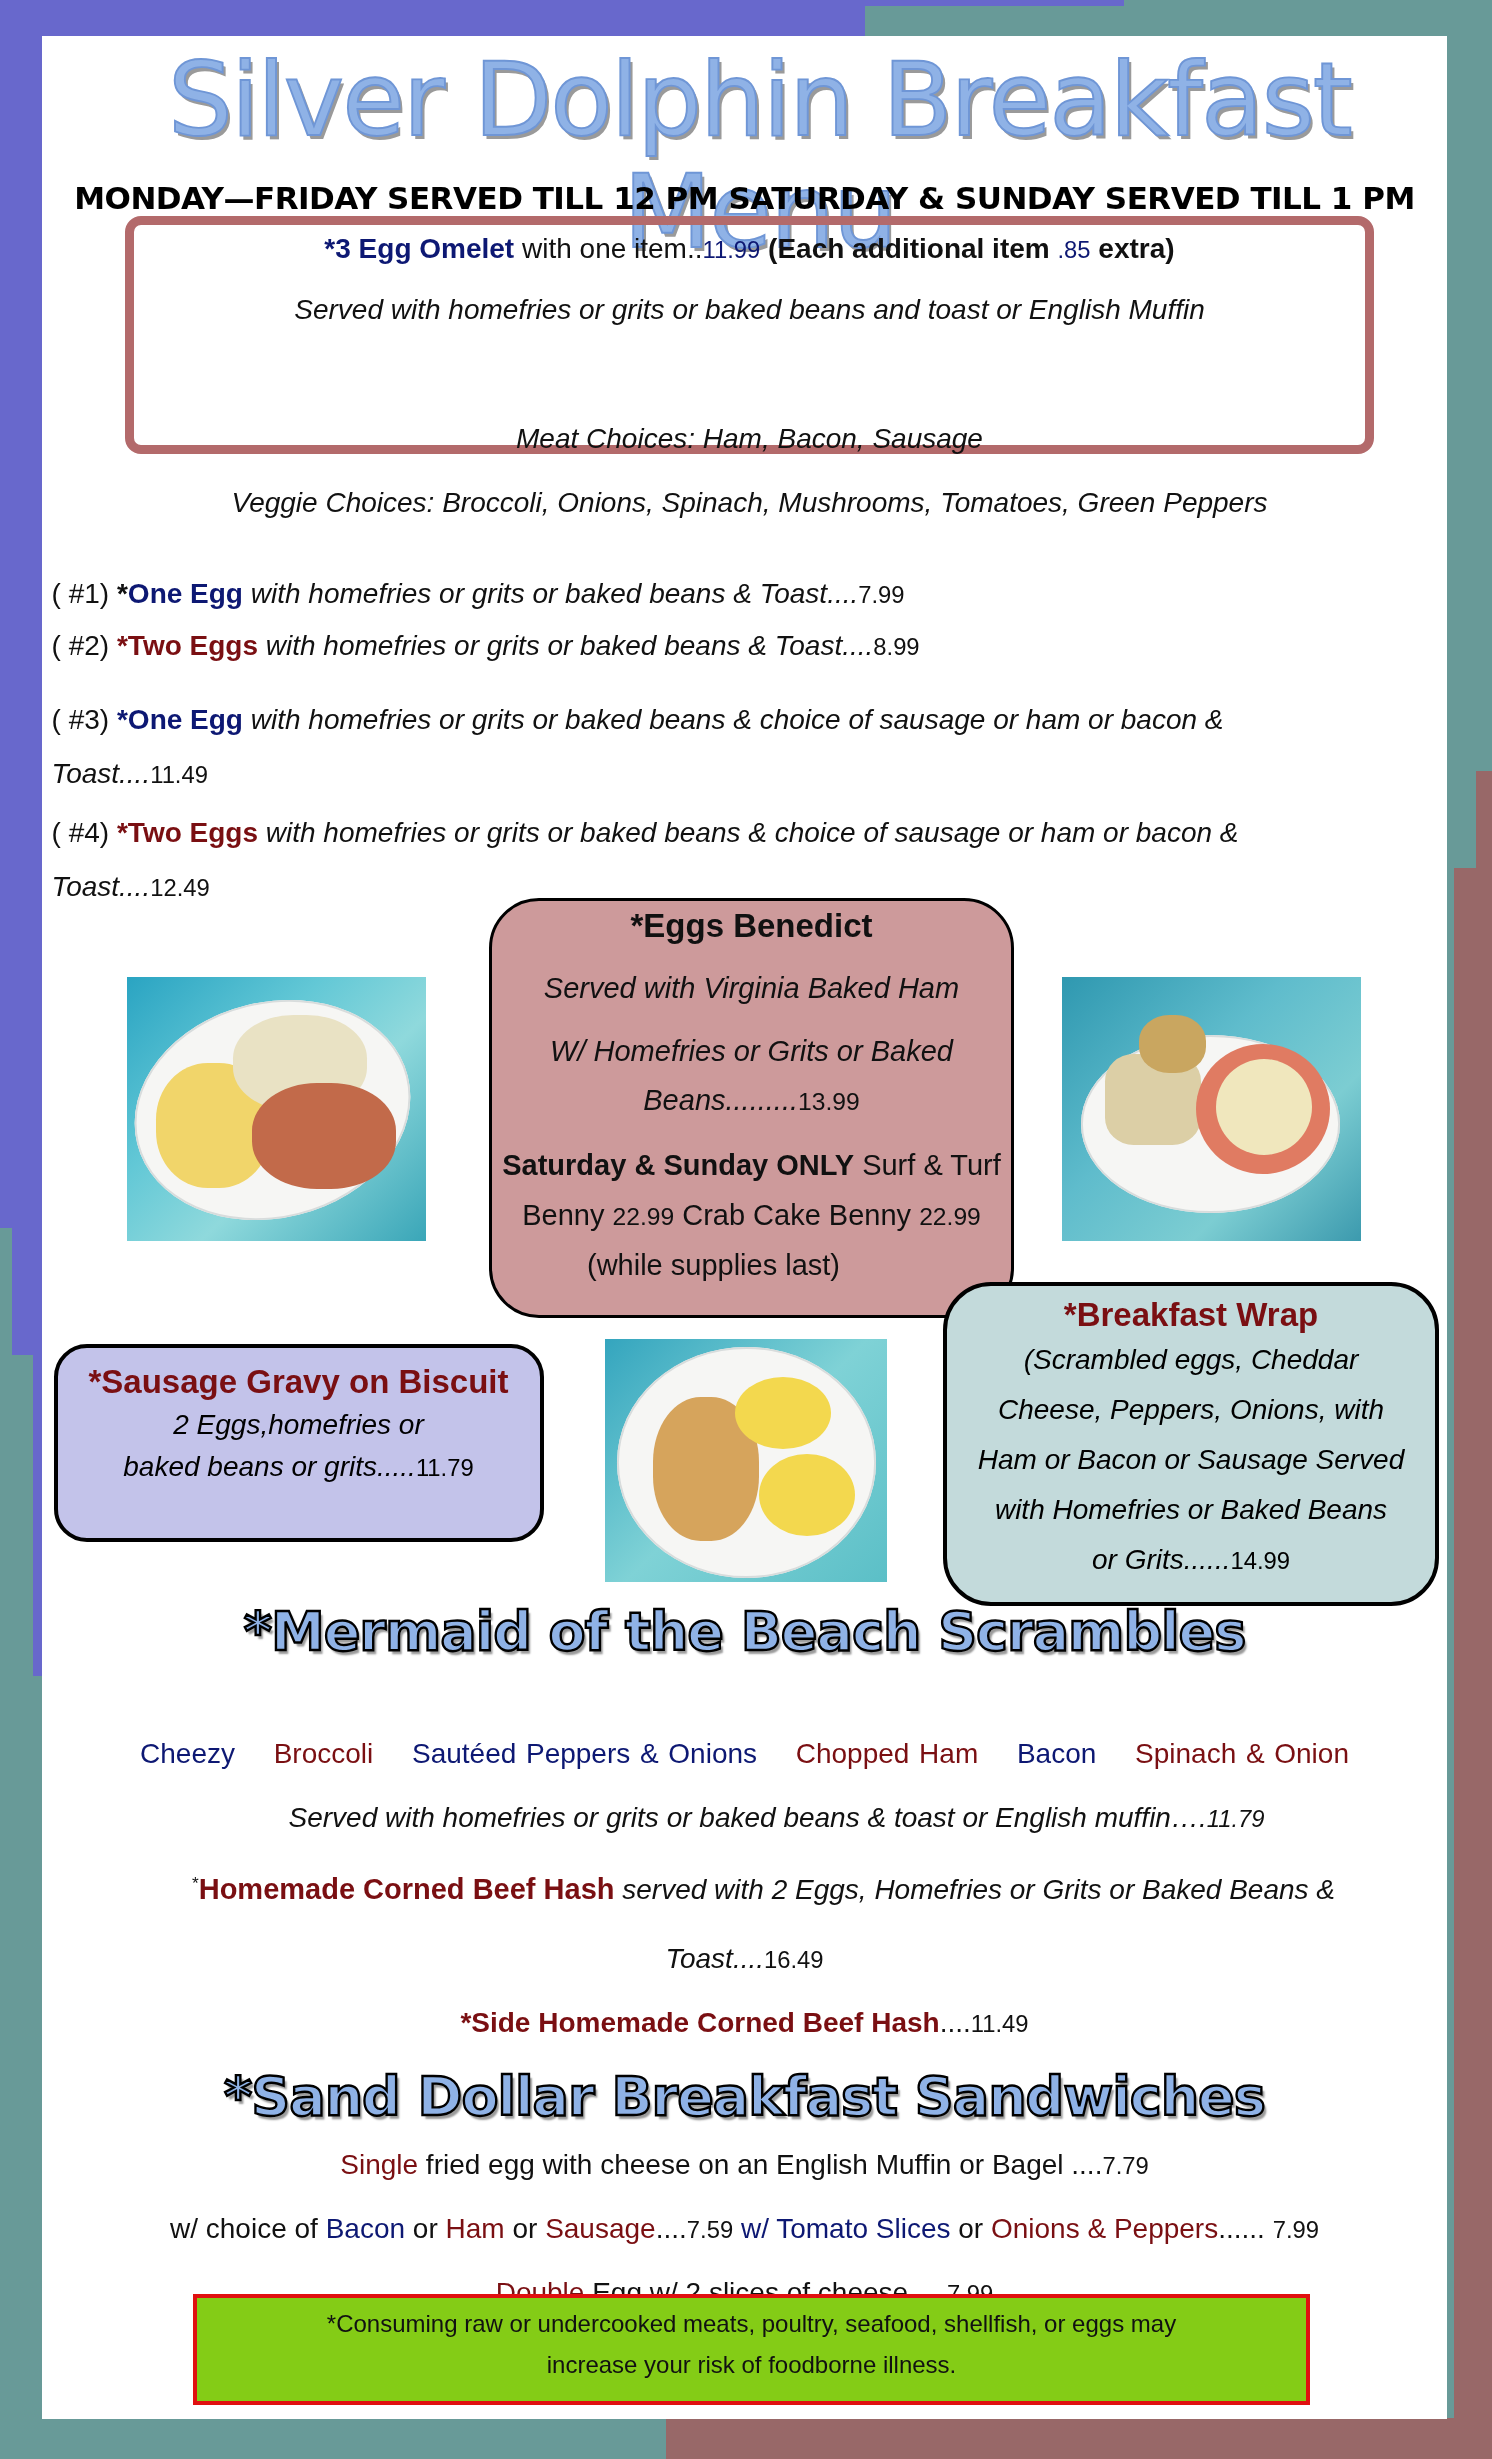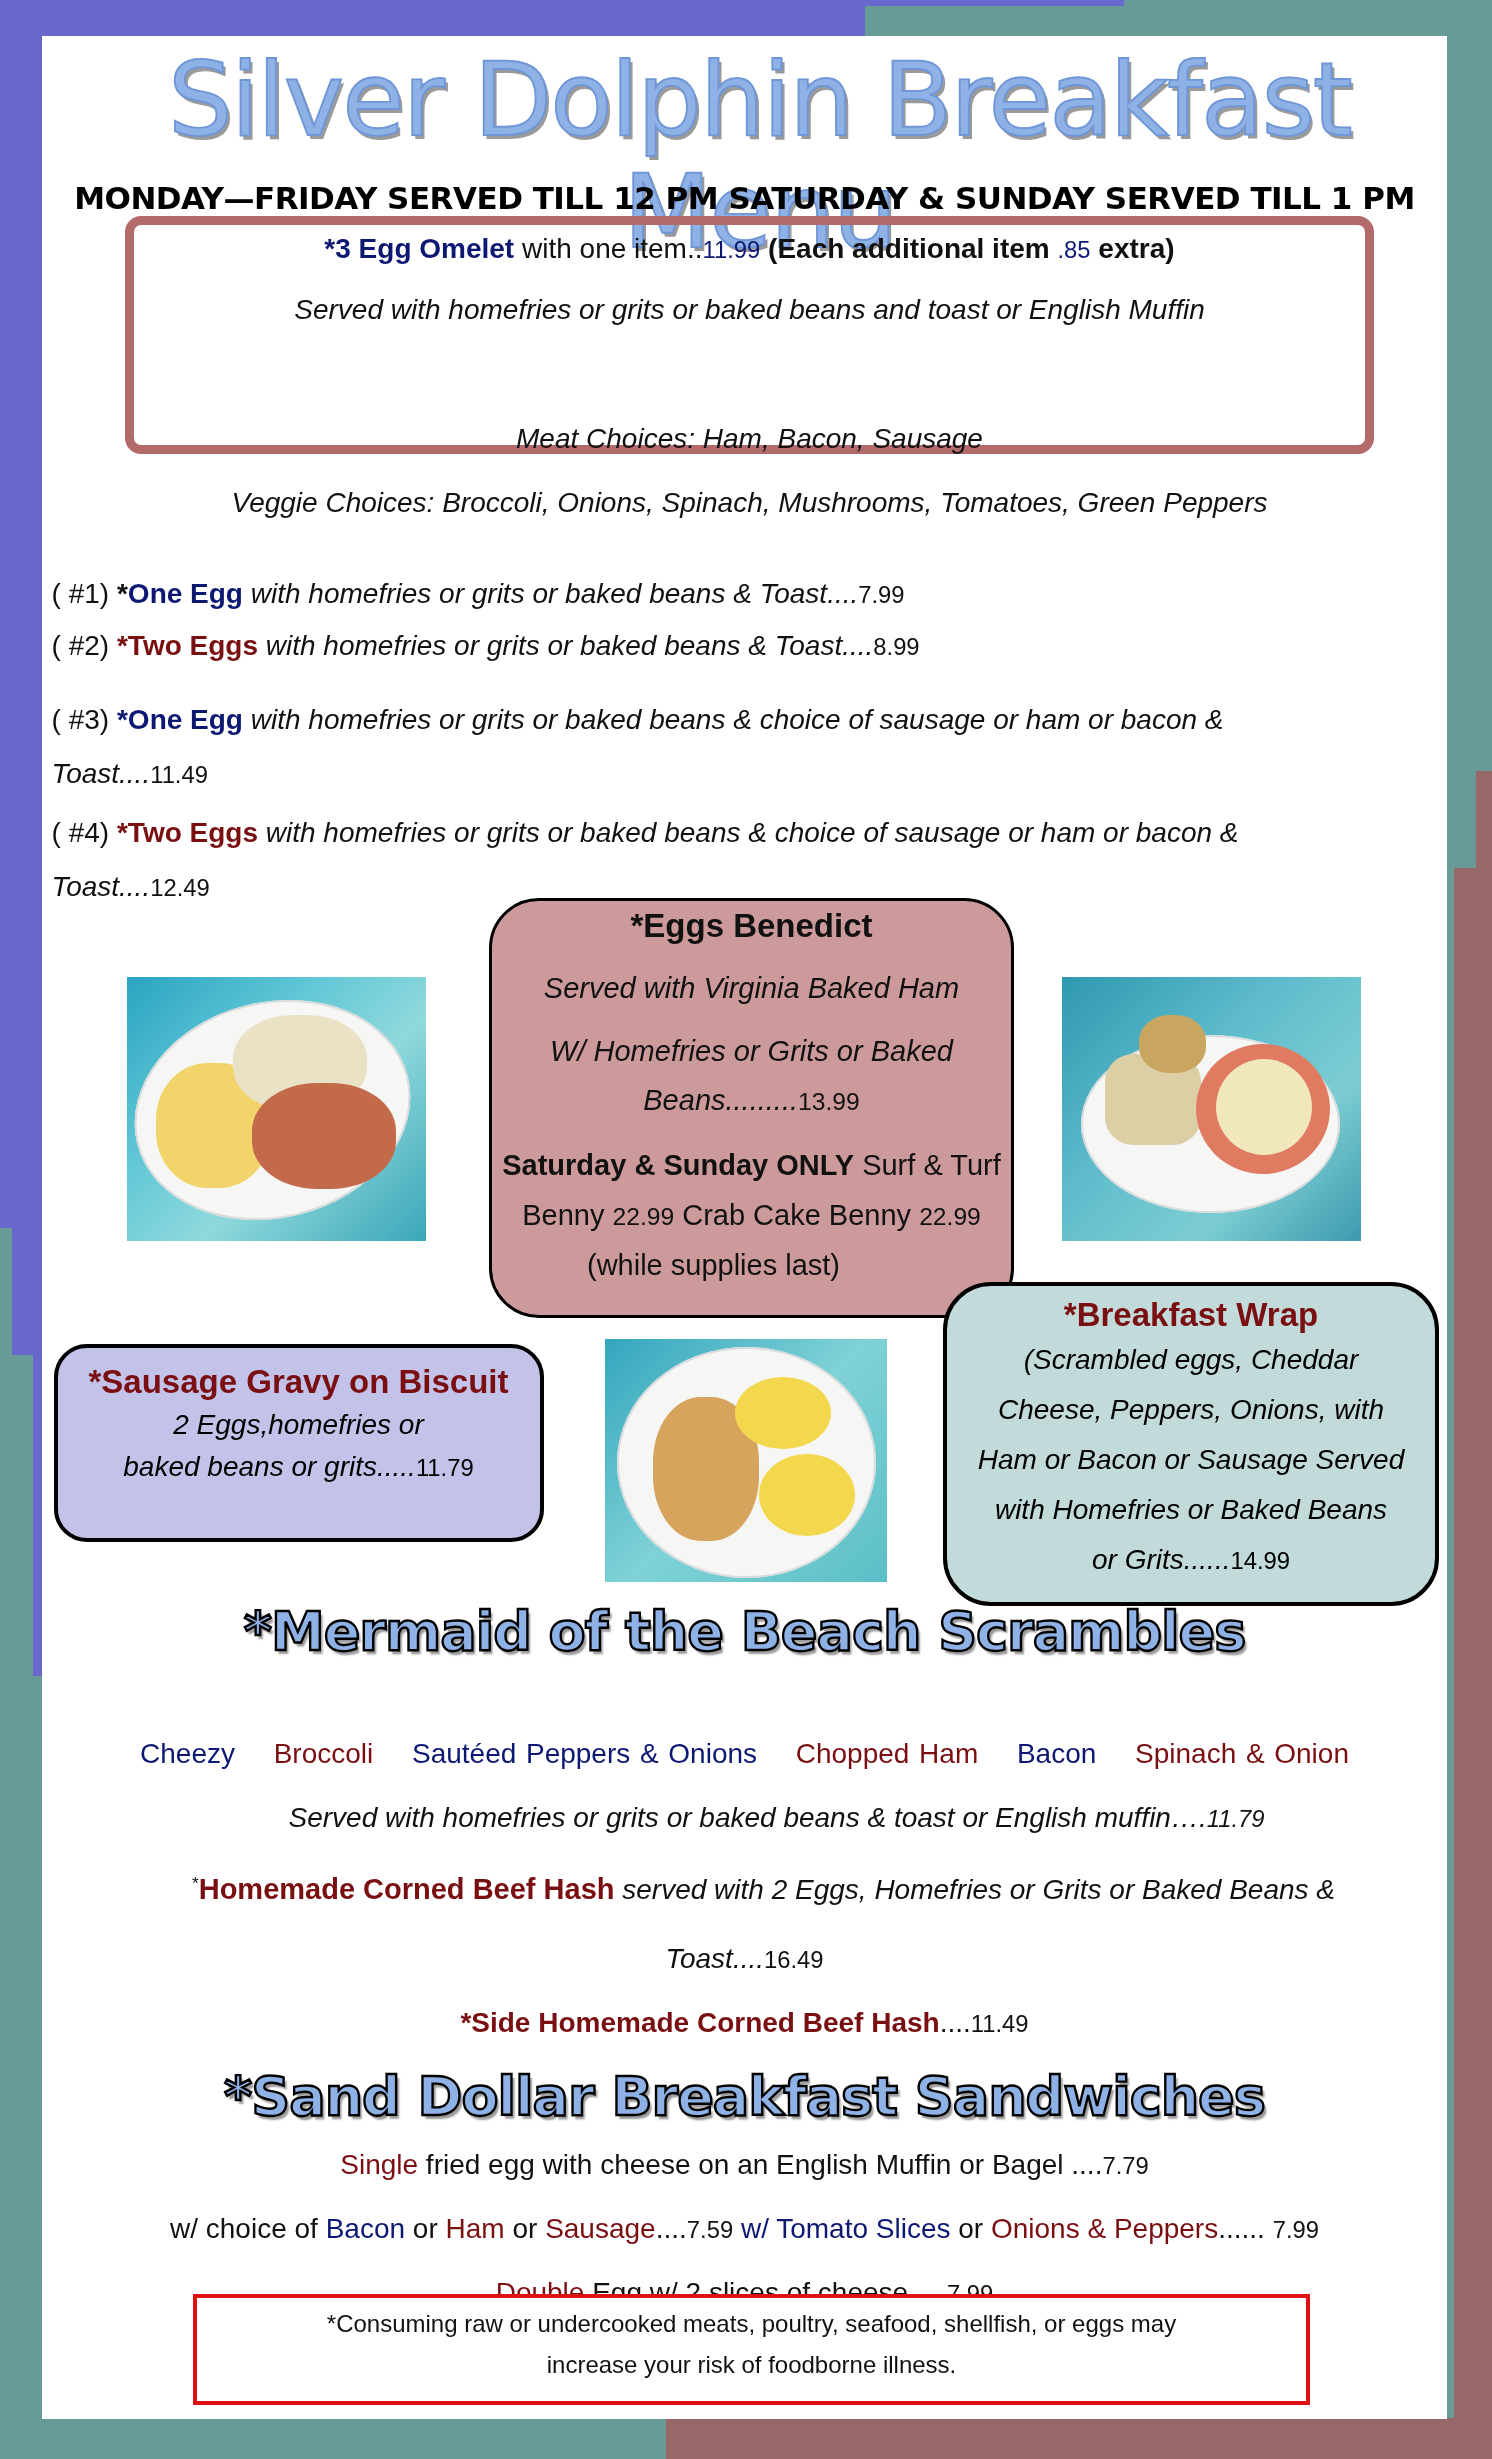--- a/index.html
+++ b/index.html
@@ -39,21 +39,21 @@
   .wrap-box { position:absolute; left:901px; top:1246px; width:496px; height:324px;
     background:#c3dadb; border:4.8px solid #000; border-radius:48px; box-sizing:border-box; text-align:center; }
 
   .section-title { position:absolute; left:0; width:1405px; text-align:center;
     font-family:"DejaVu Sans", sans-serif; font-weight:bold; font-size:54px; letter-spacing:-1px;
     color:#8fb2e6; -webkit-text-stroke:2.4px #000; text-shadow:2.9px 3.8px 1.9px #9a9a9a; }
 
   .row { position:absolute; left:0; width:1405px; text-align:center; font-size:28px; color:#111; }
 
   .warning { position:absolute; left:193px; top:2294px; width:1117px; height:111px;
-    border:4.8px solid #e01010; background:#ffffff; box-sizing:border-box; text-align:center; font-size:24px; color:#111; }
+    border:4.8px solid #e01010; background:#84cc16; box-sizing:border-box; text-align:center; font-size:24px; color:#111; }
 </style>
 </head>
 <body>
 
 <div class="bg" style="left:0;top:0;width:42px;height:1676px;background:#6868cc;"></div>
 <div class="bg" style="left:0;top:0;width:865px;height:36px;background:#6868cc;"></div>
 <div class="bg" style="left:865px;top:0;width:259px;height:5.8px;background:#6868cc;"></div>
 <div class="bg" style="left:0;top:1228px;width:11.5px;height:1232px;background:#689a98;"></div>
 <div class="bg" style="left:0;top:1355px;width:33px;height:1105px;background:#689a98;"></div>
 <div class="bg" style="left:1476px;top:771px;width:17.3px;height:1688px;background:#986868;"></div>

